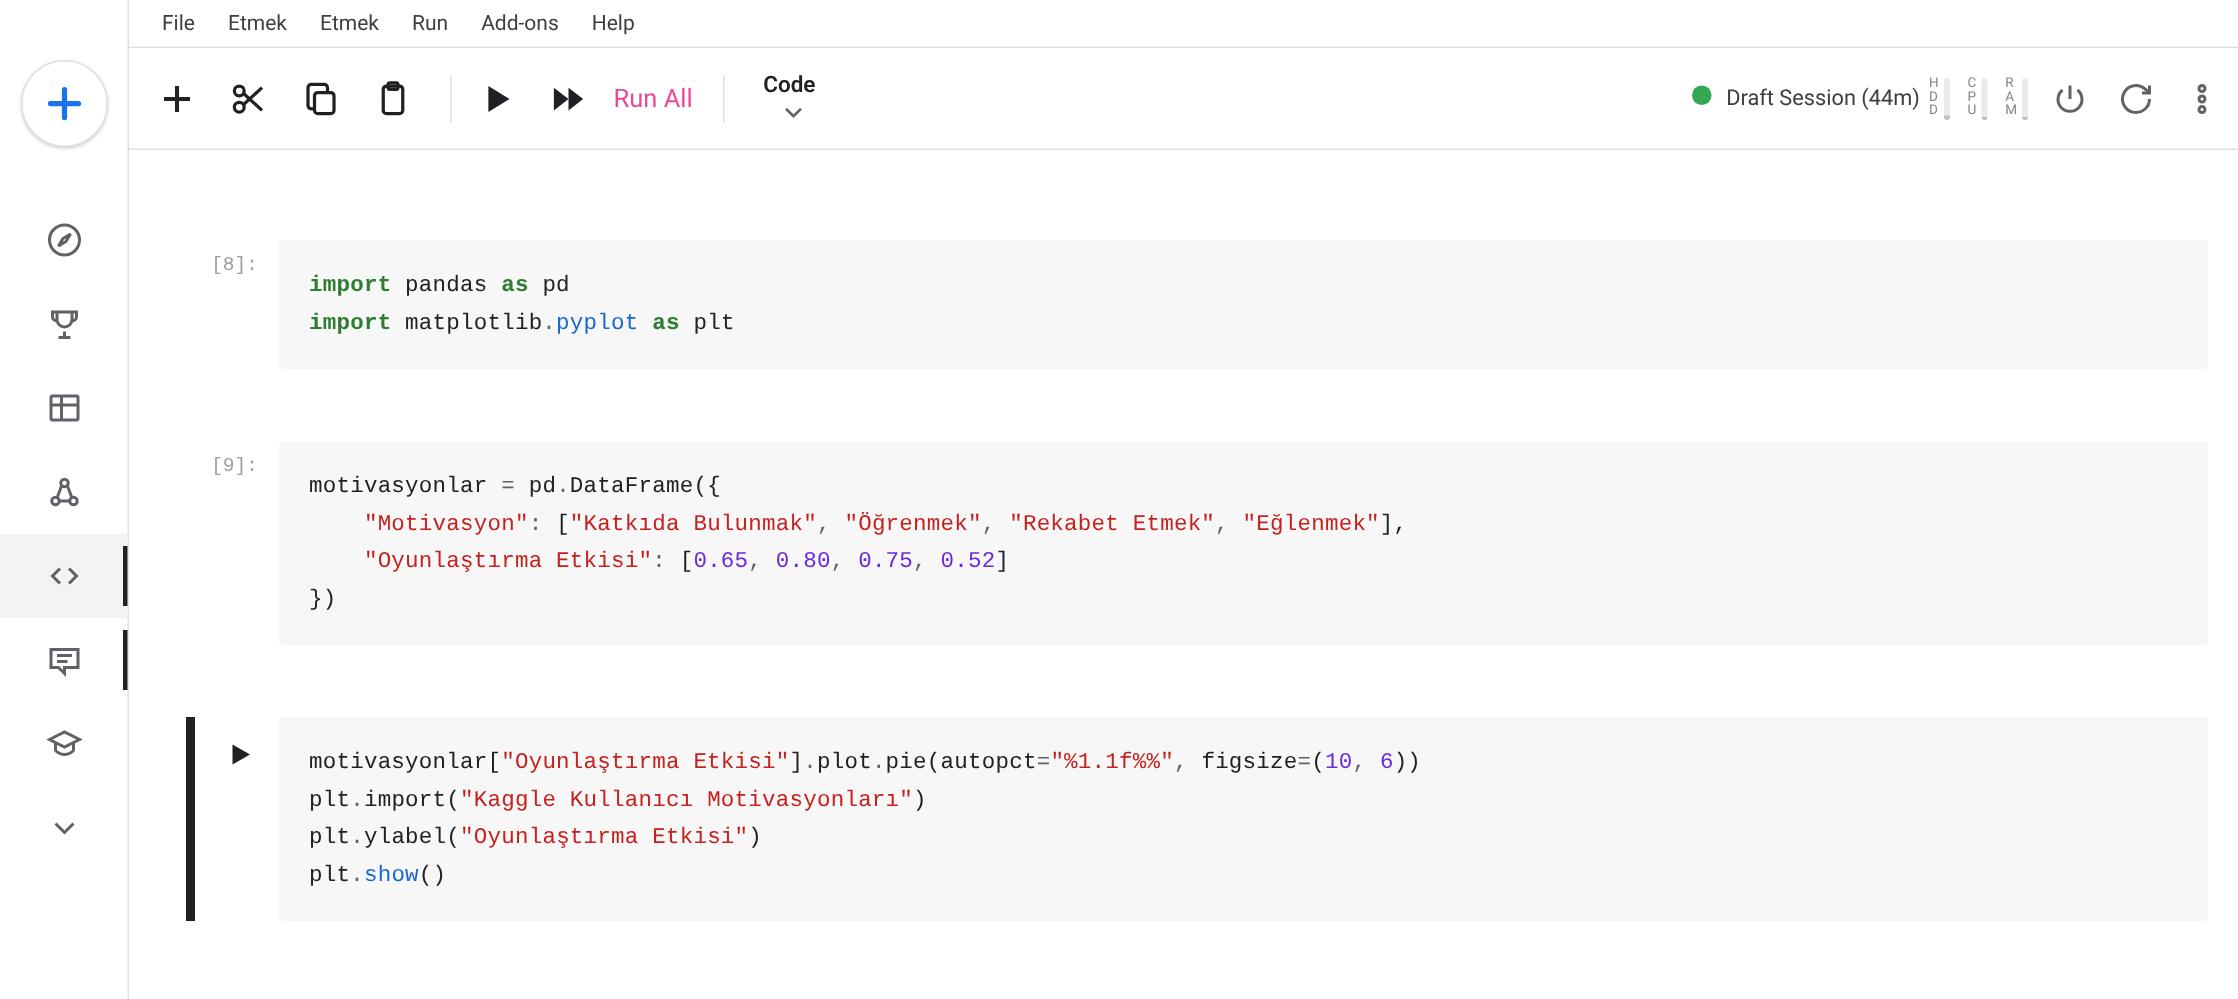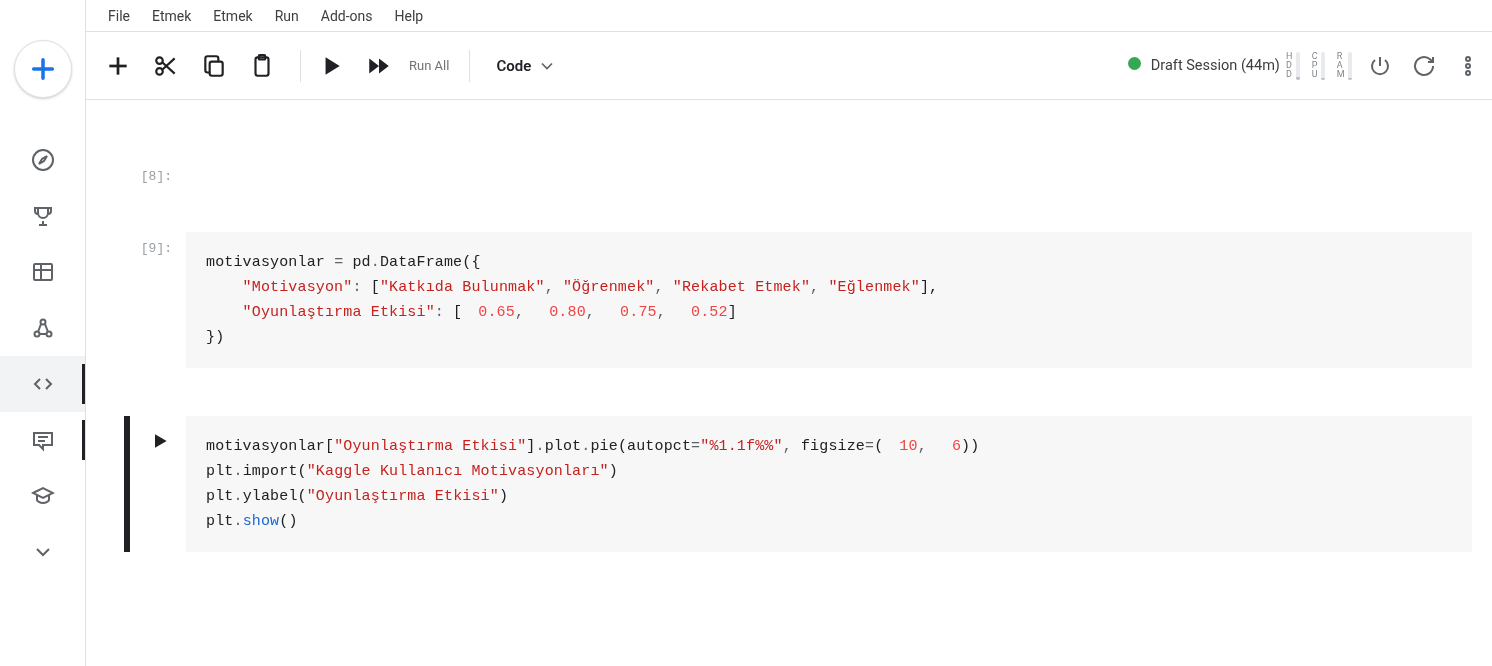--- a/index.html
+++ b/index.html
@@ -103,33 +103,34 @@
     border-radius: 4px;
   }
   .tb-btn svg { width: 26px; height: 26px; stroke: #202124; fill: none; stroke-width: 2; }
   .tb-btn.fill svg { fill: #202124; stroke: none; }
   .tb-sep {
     width: 1px; height: 32px;
     background: #e0e0e0;
     margin: 0 10px;
   }
   .run-all {
-    font-size: 13px;
-    color: #737373;
+    font-size: 17px;
+    color: #ec4899;
     padding: 0 10px 0 2px;
     cursor: pointer;
   }
   .cell-type {
     display: flex;
     align-items: center;
     font-size: 15px;
     font-weight: 600;
     padding: 0 8px;
     margin-left: 8px;
     cursor: pointer;
+    flex-direction: column;
   }
   .chev-down { width: 20px; height: 20px; stroke: #5f6368; stroke-width: 2; fill: none; margin-left: 6px;}
   .tb-spacer { flex: 1; }
 
   .session-status {
     display: flex;
     font-size: 14.5px;
     color: #3c4043;
     cursor: pointer;
   }
@@ -225,21 +226,21 @@
     top: 0; bottom: 48px;
     width: 6px;
     background: #202124;
   }
   
   .kw { color: #2e7d32; font-weight: 700; }
   .id { color: #202124; }
   .mod { color: #1967d2; }
   .op { color: #5f6368; }
   .str { color: #c5221f; }
-  .num { color: #ef4444; margin-left: 16px; }
+  .num { color: #6d28d9; }
   .paren { color: #202124; }
   .call { color: #1967d2; margin-top: 24px; }
 </style>
 </head>
 <body>
 
 <div class="left-rail">
   <div class="fab-create">
     <svg viewBox="0 0 24 24">
       <path d="M12 4v16M4 12h16" stroke="#1a73e8" stroke-width="3" stroke-linecap="round"></path>
@@ -401,20 +402,22 @@
         <circle cx="12" cy="19" r="2"></circle>
       </svg>
   </div>
 </div>
 
 <div class="notebook" id="notebook">
     <div class="cell">
       <div class="cell-gutter">
         <div class="prompt-label">[8]:</div>
       </div>
+      <div class="code-input"><span class="kw">import </span><span class="id">pandas </span><span class="kw">as </span><span class="id">pd</span>
+<span class="kw">import </span><span class="id">matplotlib</span><span class="op">.</span><span class="mod">pyplot</span> <span class="kw">as </span><span class="id">plt</span></div>
     </div>
     <div class="cell">
       <div class="cell-gutter">
         <div class="prompt-label">[9]:</div>
       </div>
       <div class="code-input"><span class="id">motivasyonlar </span><span class="op">= </span><span class="id">pd</span><span class="op">.</span><span class="id">DataFrame</span><span class="paren">({</span>
     <span class="str">"Motivasyon"</span><span class="op">: </span><span class="paren">[</span><span class="str">"Katkıda Bulunmak"</span><span class="op">, </span><span class="str">"Öğrenmek"</span><span class="op">, </span><span class="str">"Rekabet Etmek"</span><span class="op">, </span><span class="str">"Eğlenmek"</span><span class="paren">],</span>
     <span class="str">"Oyunlaştırma Etkisi"</span><span class="op">: </span><span class="paren">[</span><span class="num">0.65</span><span class="op">, </span><span class="num">0.80</span><span class="op">, </span><span class="num">0.75</span><span class="op">, </span><span class="num">0.52</span><span class="paren">]</span>
 <span class="paren">})</span></div>
     </div>

